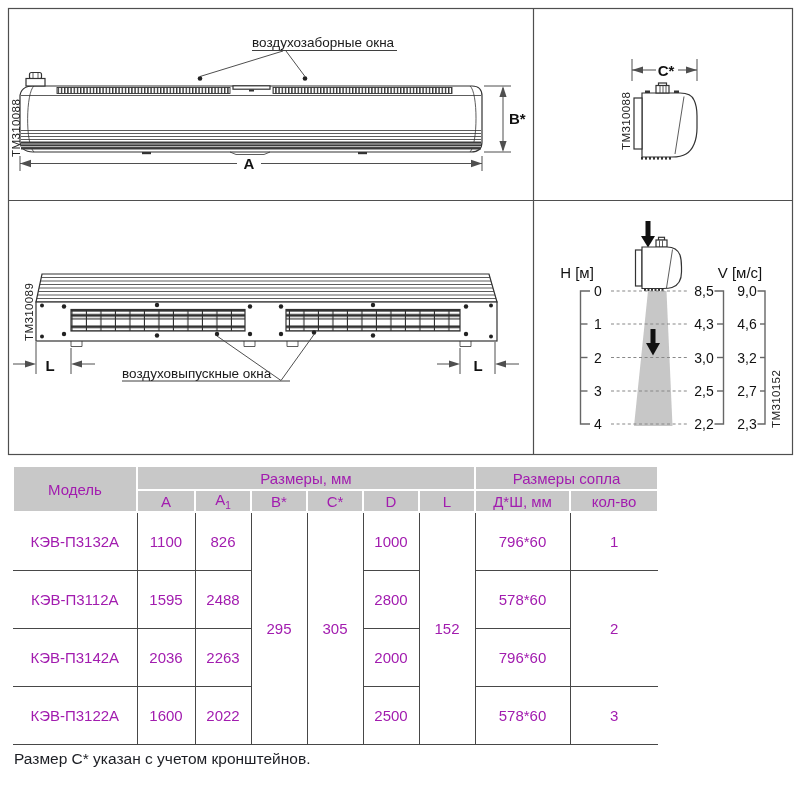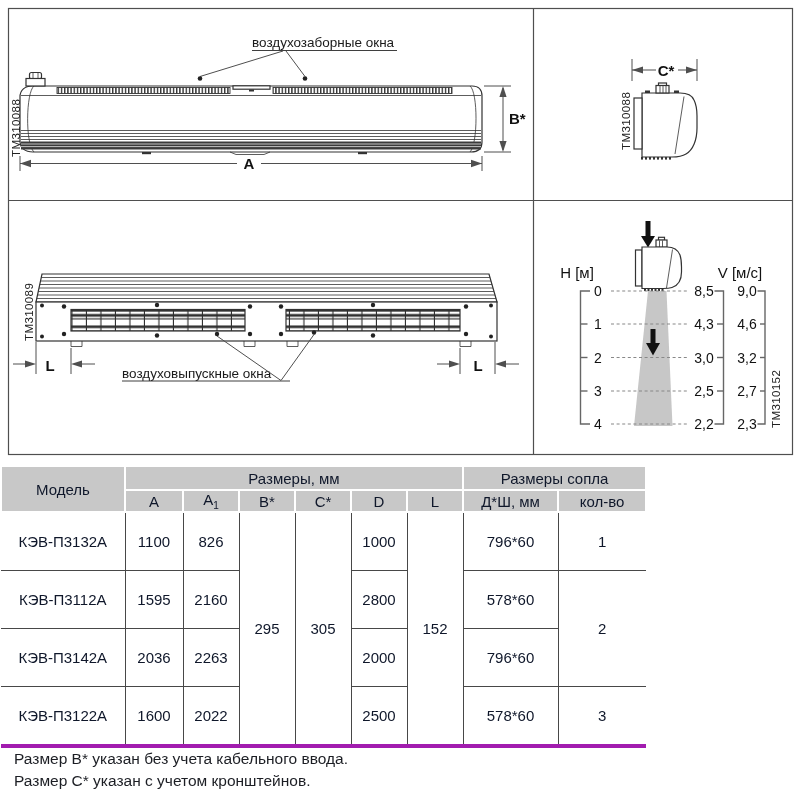--- a/index.html
+++ b/index.html
@@ -14,22 +14,22 @@
   .dash{stroke:#888;stroke-width:1.1;stroke-dasharray:3,2.6;fill:none;}
   .blk{fill:#111;stroke:none;}
   text{font-family:"Liberation Sans",sans-serif;}
   .lbl{font-size:13.5px;fill:#1a1a1a;}
   .dim{font-size:15px;font-weight:bold;fill:#111;}
   .code{font-size:11.5px;fill:#222;letter-spacing:.4px;}
   .axis{font-size:15px;fill:#111;}
   .tick{font-size:14px;fill:#111;}
 
   
-  .spec-table{position:absolute;left:0;top:465px;width:645px;border-collapse:collapse;table-layout:fixed;
-              font-size:15px;color:#0f172a;border-bottom:4px solid #a21caf;}
+  .spec-table{position:absolute;left:12px;top:465px;width:645px;border-collapse:collapse;table-layout:fixed;
+              font-size:15px;color:#a21caf;border-bottom:1px solid #a21caf;}
   .spec-table thead th{background:#c8c8c8;font-weight:400;border:2px solid #fff;padding:0;font-size:15px;}
   .spec-table thead tr:first-child th{height:22px;}
   .spec-table thead tr:last-child th{height:20px;}
   .spec-table tbody td{border:1.5px solid #474747;text-align:center;vertical-align:middle;padding:0;height:57px;}
   .spec-table tbody tr:first-child td{border-top:none;}
   .spec-table td.no-left,.spec-table tbody td:first-child{border-left:none;text-align:center;}
   .spec-table td.no-right{border-right:none;}
   .spec-table sub{font-size:10px;}
 
   .notes{position:absolute;left:14px;top:748px;font-size:15.5px;color:#1c1e24;line-height:1.42;}
@@ -341,21 +341,21 @@
       <td rowspan="4">295</td>
       <td rowspan="4">305</td>
       <td>1000</td>
       <td rowspan="4">152</td>
       <td>796*60</td>
       <td class="no-right">1</td>
     </tr>
     <tr>
       <td>КЭВ-П3112А</td>
       <td>1595</td>
-      <td>2160</td>
+      <td>2488</td>
       <td>2800</td>
       <td>578*60</td>
       <td rowspan="2" class="no-right">2</td>
     </tr>
     <tr>
       <td>КЭВ-П3142А</td>
       <td>2036</td>
       <td>2263</td>
       <td>2000</td>
       <td>796*60</td>
@@ -365,17 +365,16 @@
       <td>1600</td>
       <td>2022</td>
       <td>2500</td>
       <td>578*60</td>
       <td class="no-right">3</td>
     </tr>
   </tbody>
 </table>
 
 <div class="notes">
-  <div>Размер B* указан без учета кабельного ввода.</div>
   <div>Размер C* указан с учетом кронштейнов.</div>
 </div>
 
 </div>
 
 </body></html>

